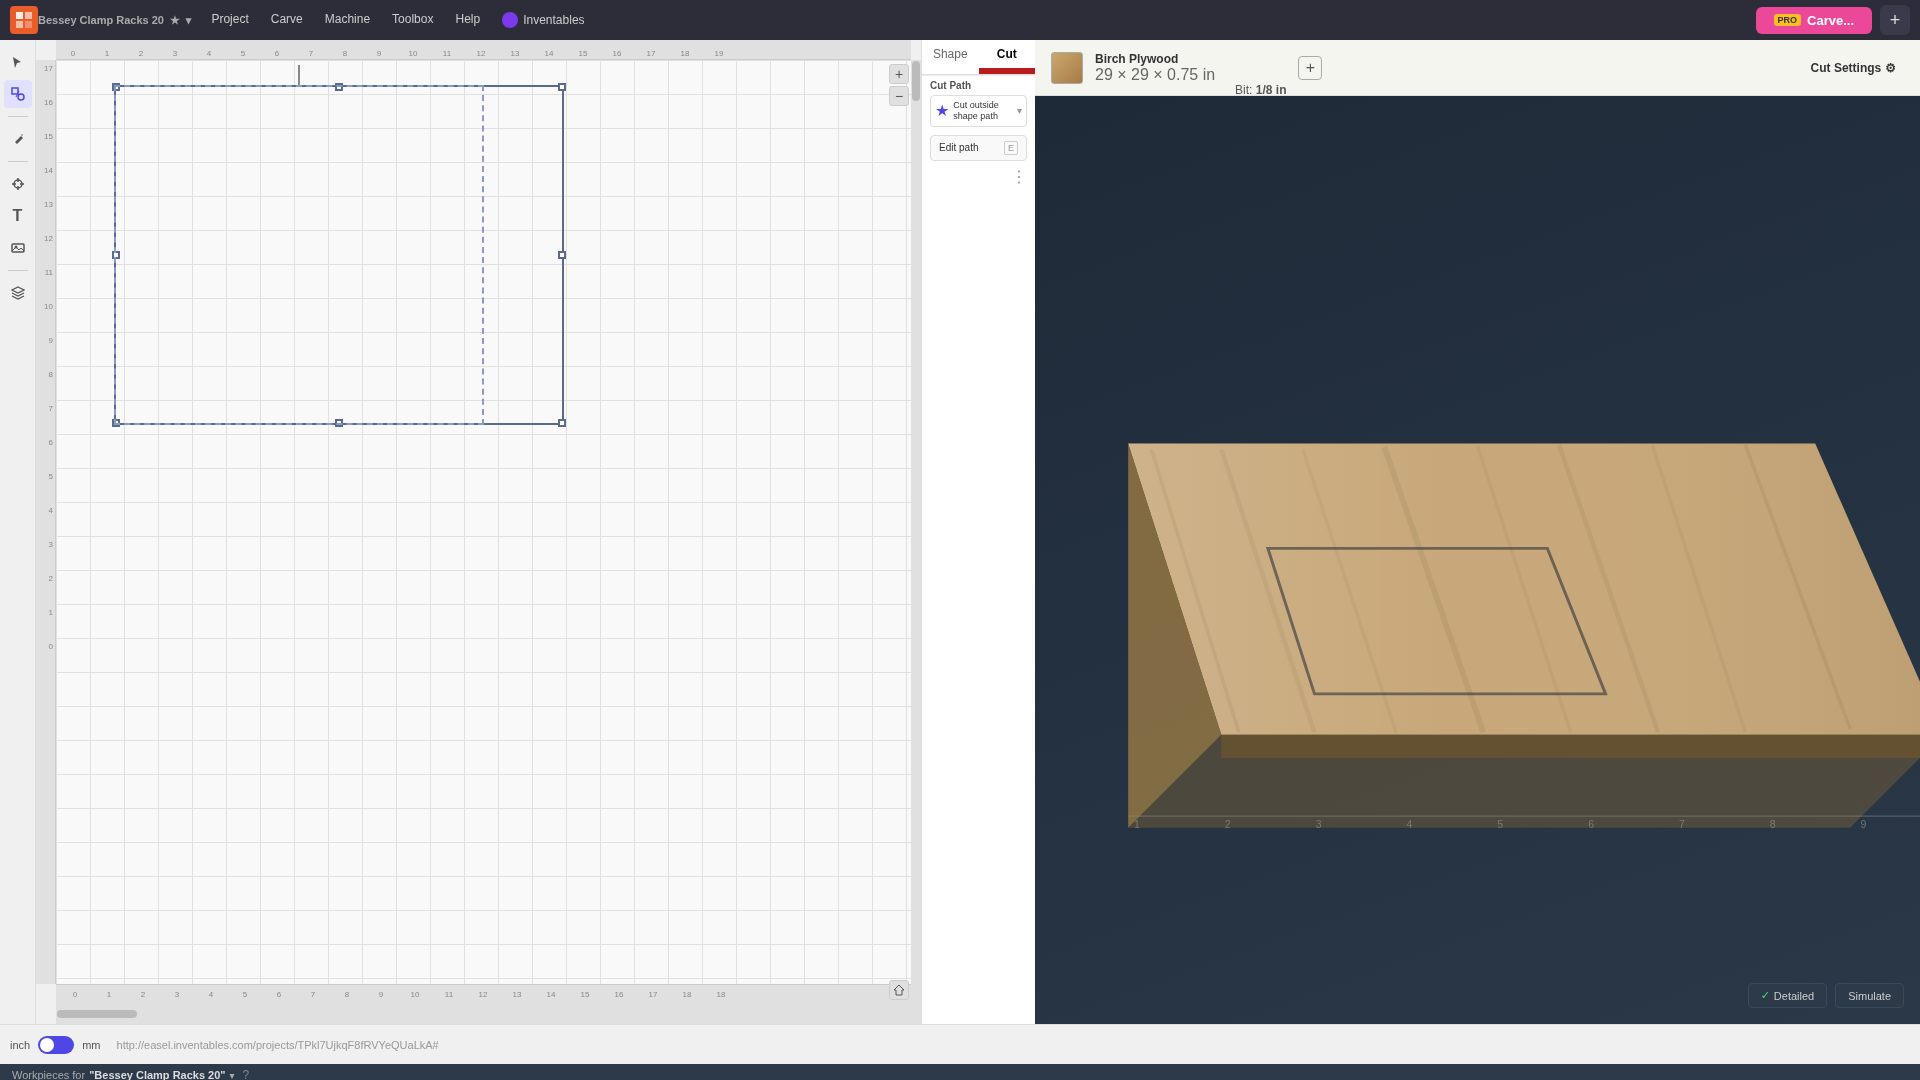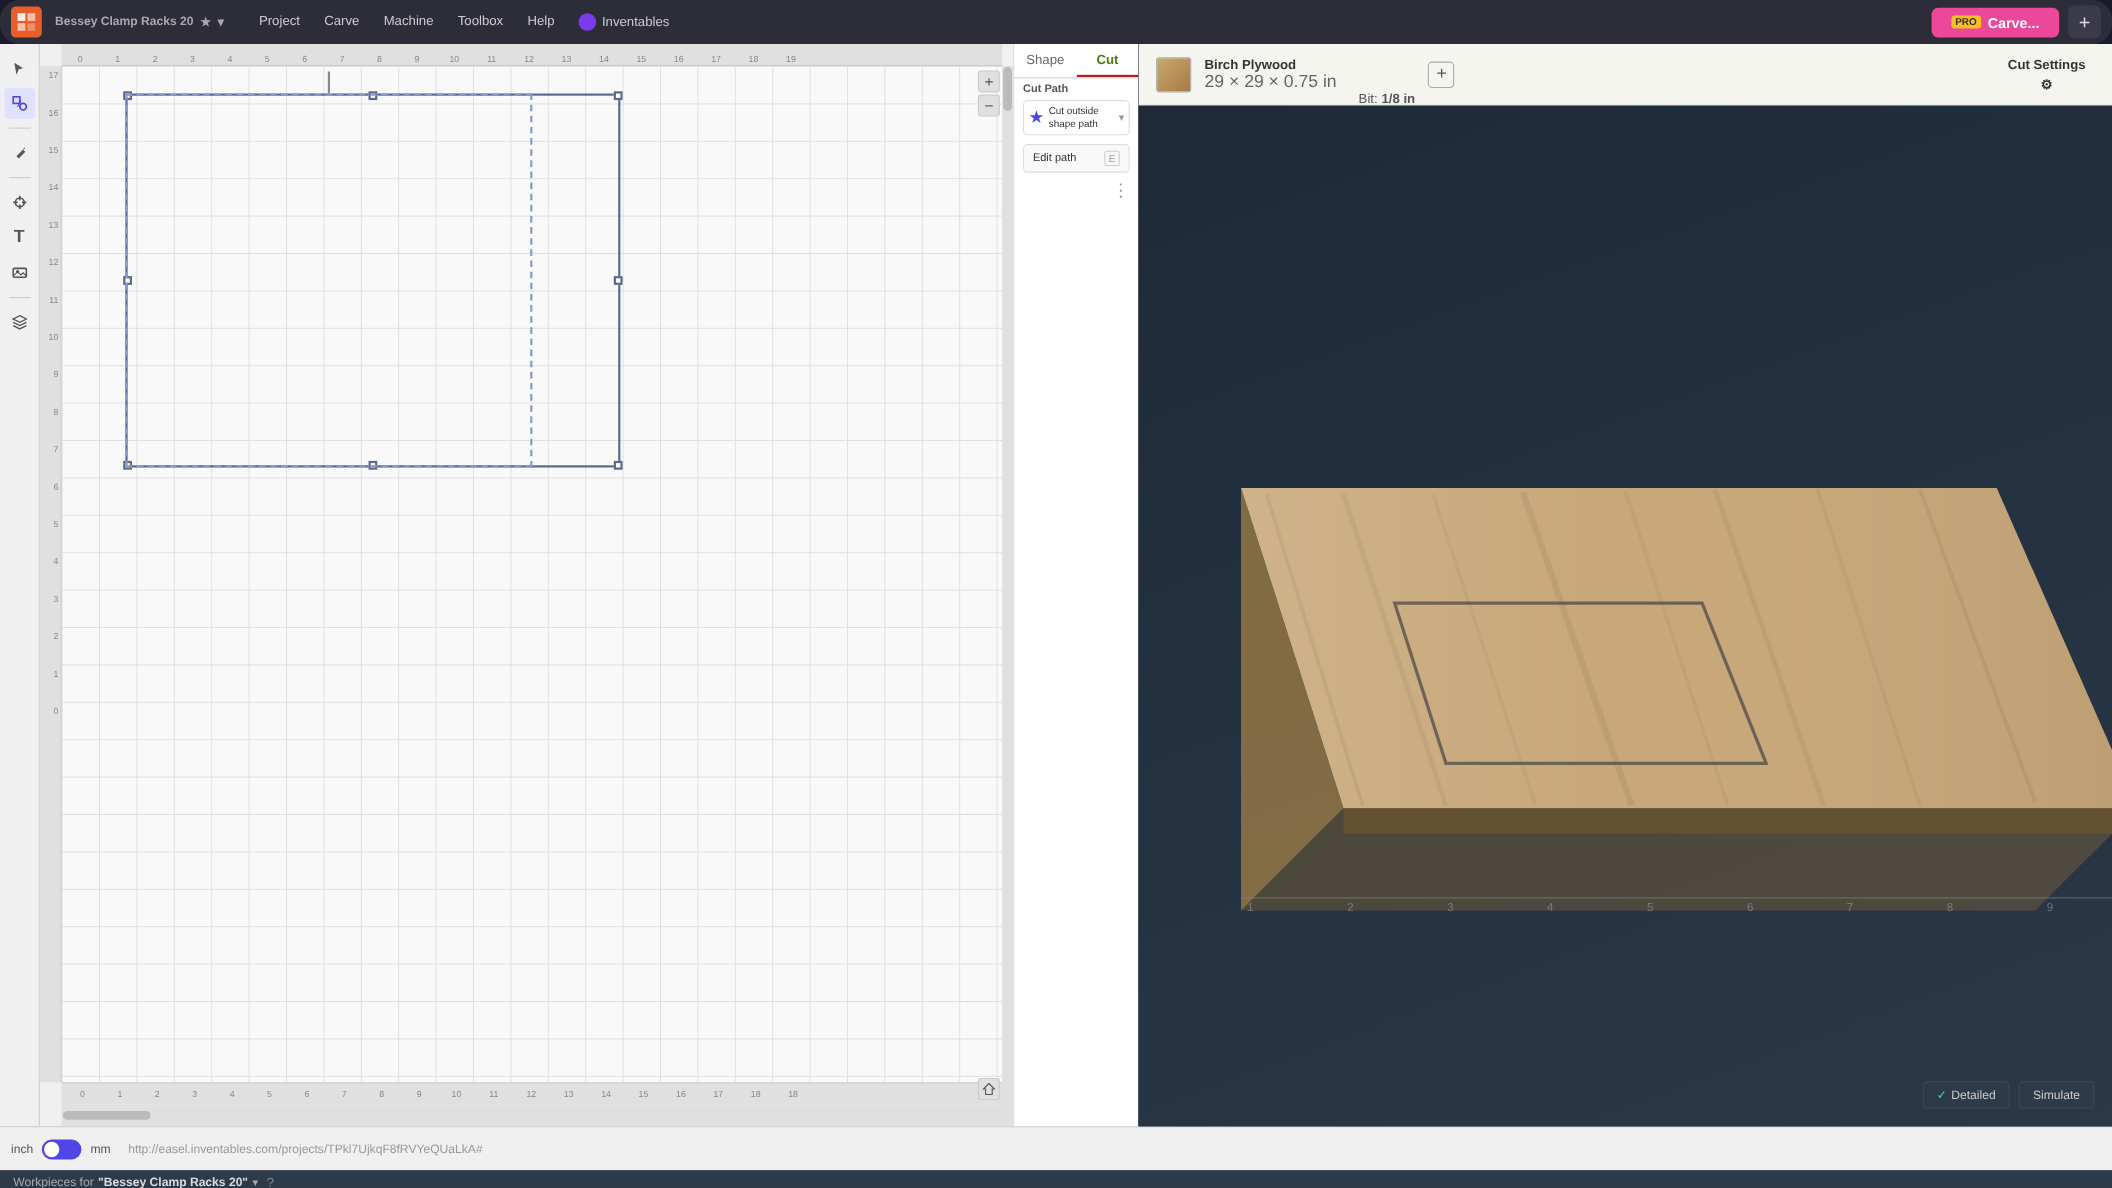--- a/index.html
+++ b/index.html
@@ -1,19 +1,19 @@
 <!DOCTYPE html>
 <html><head>
   <meta charset="utf-8">
   <style>
     * { box-sizing: border-box; margin: 0; padding: 0; }
     body { font-family: -apple-system, BlinkMacSystemFont, 'Segoe UI', sans-serif; font-size: 12px; background: #1a1a2e; color: #333; overflow: hidden; width: 1920px; height: 1080px; }
 
     
-    .topbar { display: flex; align-items: center; height: 40px; background: #2d2d3a; color: #ddd; padding: 0 10px; gap: 12px; border-radius: 18px; }
+    .topbar { display: flex; align-items: center; height: 40px; background: #2d2d3a; color: #ddd; padding: 0 10px; gap: 0; }
     .topbar-logo { width: 28px; height: 28px; background: #e85d2a; border-radius: 4px; display: flex; align-items: center; justify-content: center; color: white; font-weight: bold; font-size: 11px; flex-shrink: 0; }
     .topbar-title { color: #eee; font-size: 13px; font-weight: 600; display: flex; align-items: center; gap: 6px; }
     .topbar-title span { color: #aaa; font-size: 11px; }
     .topbar-nav { display: flex; gap: 2px; margin-left: 10px; }
     .topbar-nav-item { padding: 4px 10px; color: #ccc; font-size: 12px; border-radius: 4px; cursor: pointer; }
     .topbar-inventables { display: flex; align-items: center; gap: 5px; color: #ccc; font-size: 12px; padding: 4px 10px; }
     .topbar-inventables-icon { width: 16px; height: 16px; background: #7c3aed; border-radius: 50%; }
     .topbar-right { margin-left: auto; display: flex; align-items: center; gap: 8px; }
     .btn-carve { background: #ec4899; color: white; border: none; padding: 6px 18px; border-radius: 6px; font-size: 13px; font-weight: 600; cursor: pointer; display: flex; align-items: center; gap: 6px; }
     .btn-carve .pro-badge { background: #fbbf24; color: #333; font-size: 9px; font-weight: 700; padding: 1px 4px; border-radius: 3px; }
@@ -30,21 +30,21 @@
     .handle-bl { bottom: -4px; left: -4px; }
     .handle-br { bottom: -4px; right: -4px; }
     .handle-tc { top: -4px; left: calc(50% - 4px); }
     .handle-bc { bottom: -4px; left: calc(50% - 4px); }
     .handle-ml { top: calc(50% - 4px); left: -4px; }
     .handle-mr { top: calc(50% - 4px); right: -4px; }
 
     
     .tab-bar { display: flex; border-bottom: 1px solid #ddd; }
     .tab { flex: 1; text-align: center; padding: 7px 0; font-size: 12px; cursor: pointer; color: #666; }
-    .tab.active { color: #4d7c0f; border-bottom: 2px solid #b91c1c; font-weight: 600; }
+    .tab.active { color: #000000; border-bottom: 6px solid #b91c1c; font-weight: 600; }
     .zoom-btn { width: 20px; height: 20px; background: #e0e0e0; border: 1px solid #ccc; border-radius: 3px; display: flex; align-items: center; justify-content: center; cursor: pointer; font-size: 14px; color: #555; }
     .scroll-thumb-v { width: 8px; height: 40px; background: #bbb; border-radius: 4px; margin: 1px; }
     .scroll-thumb-h { height: 8px; width: 80px; background: #bbb; border-radius: 4px; margin: 1px; }
 
     .main-layout { display: flex; height: calc(1080px - 40px - 56px); }
     .canvas-and-panel { display: flex; flex: 1; position: relative; }
 
     .full-canvas { flex: 1; position: relative; overflow: hidden; background: #f0f0f0; }
   </style>
 </head>
@@ -282,21 +282,21 @@
         <div style="width:32px;height:32px;background:linear-gradient(135deg,#c8a96e,#a87a45);border-radius:3px;border:1px solid #aaa;flex-shrink:0;"></div>
         <div>
           <div style="font-size:12px;font-weight:600;color:#333;">Birch Plywood</div>
           <div style="font-size:16px;color:#666;">29 × 29 × 0.75 in</div>
         </div>
         <div style="font-size:12px;color:#555;margin-left:8px;margin-top:45px;">
           <span>Bit:</span>
           <span style="font-weight:600;">1/8 in</span>
         </div>
         <button style="background:none;border:1px solid #aaa;width:24px;height:24px;border-radius:4px;font-size:16px;cursor:pointer;color:#555;display:flex;align-items:center;justify-content:center;">+</button>
-        <button style="background:none;border:none;color:#333;font-size:12px;font-weight:600;cursor:pointer;padding:4px 8px;display:flex;align-items:center;gap:4px;margin-left:auto;flex-direction:column;">
+        <button style="background:none;border:none;color:#333;font-size:12px;font-weight:600;cursor:pointer;padding:4px 8px;display:flex;align-items:center;gap:4px;margin-left:auto;">
           <span>Cut Settings</span>
           <span>⚙</span>
         </button>
       </div>
 
       <div style="position:absolute;top:56px;left:0;right:0;bottom:0;background:linear-gradient(160deg,#1e2a38 0%,#2a3848 100%);">
 
         <svg width="100%" height="100%" style="position:absolute;top:0;left:0;" viewBox="0 0 760 500" preserveAspectRatio="xMidYMid meet">
 
           <polygon points="80,480 700,480 780,400 160,400" fill="#8a6a3a" opacity="0.4"></polygon>

